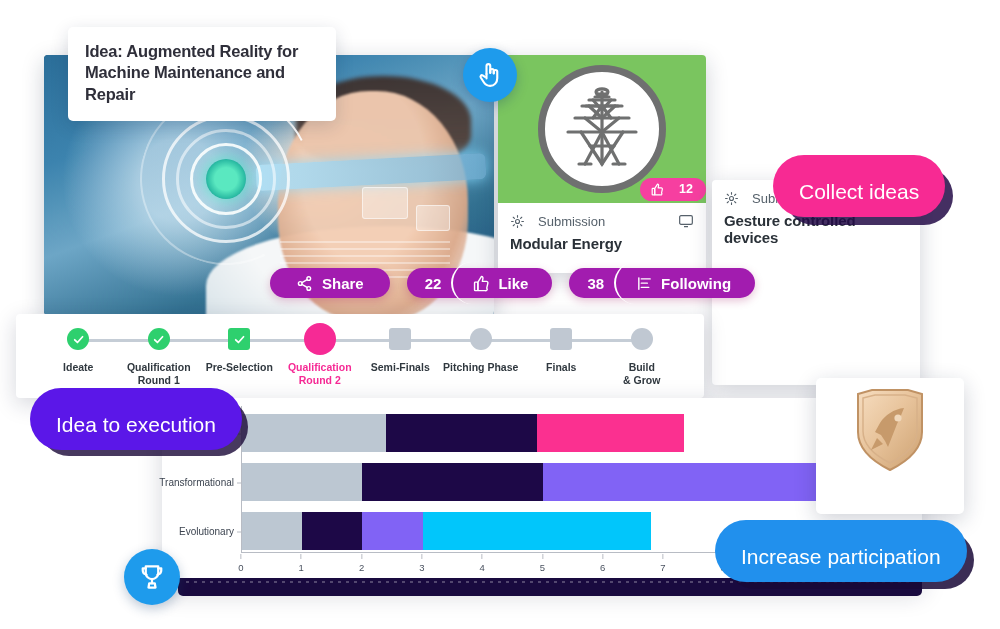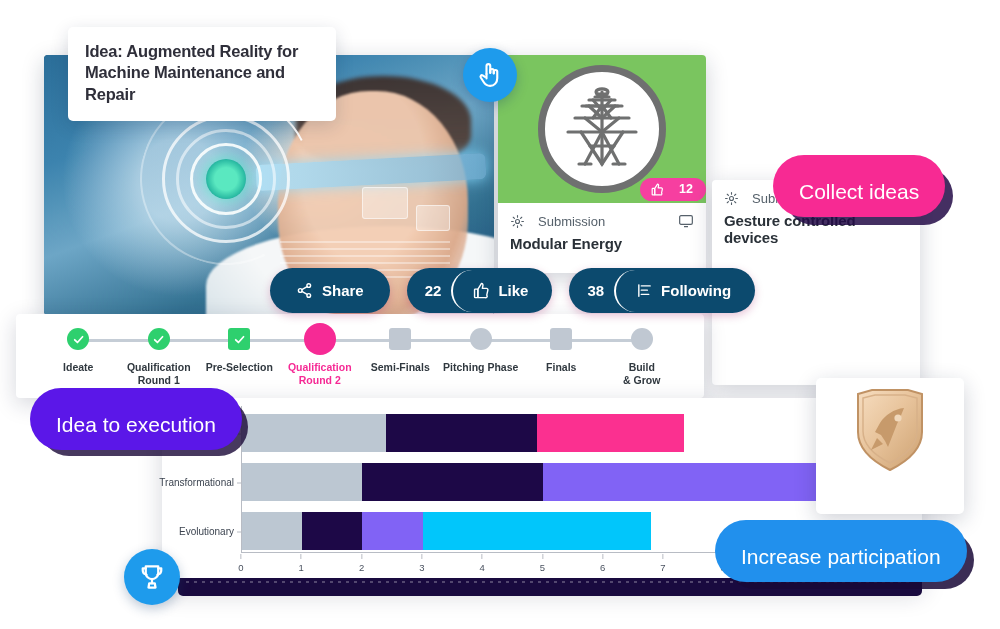--- a/index.html
+++ b/index.html
@@ -311,24 +311,24 @@
     white-space: nowrap;
   }
 
   
   .actions {
     position:absolute; left: 270px; top: 268px;
     display:flex; gap: 17px; align-items:center;
     z-index: 7;
   }
   .pill {
-    background: #0c4a6e;
+    background: #a21caf;
     color:#fff;
     border-radius: 999px;
-    height: 45px;
+    height: 30px;
     display:flex; align-items:center;
     font-size: 15px; font-weight: 600;
     box-shadow: 0 3px 9px rgba(160,20,95,.25);
   }
   .pill.simple { padding: 0 26px; gap: 9px; }
   .pill.counted { padding-left: 18px; }
   .pill .count { font-size: 15px; font-weight: 600; padding-right: 4px; }
   .pill .inner {
     display:flex; align-items:center; gap:8px;
     height: 42px; padding: 0 24px 0 20px;

